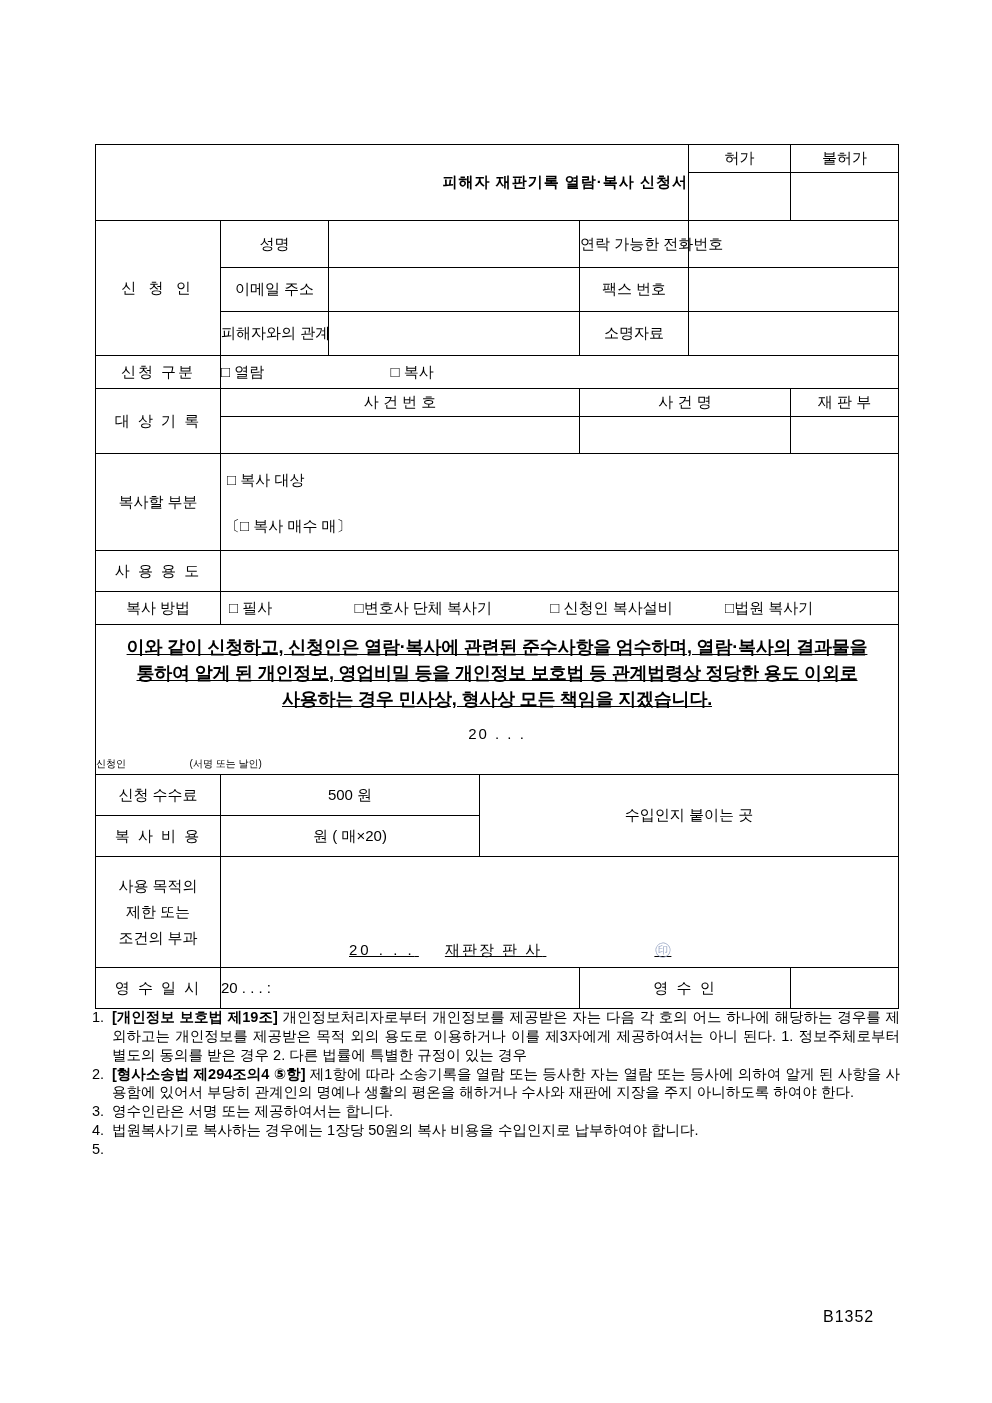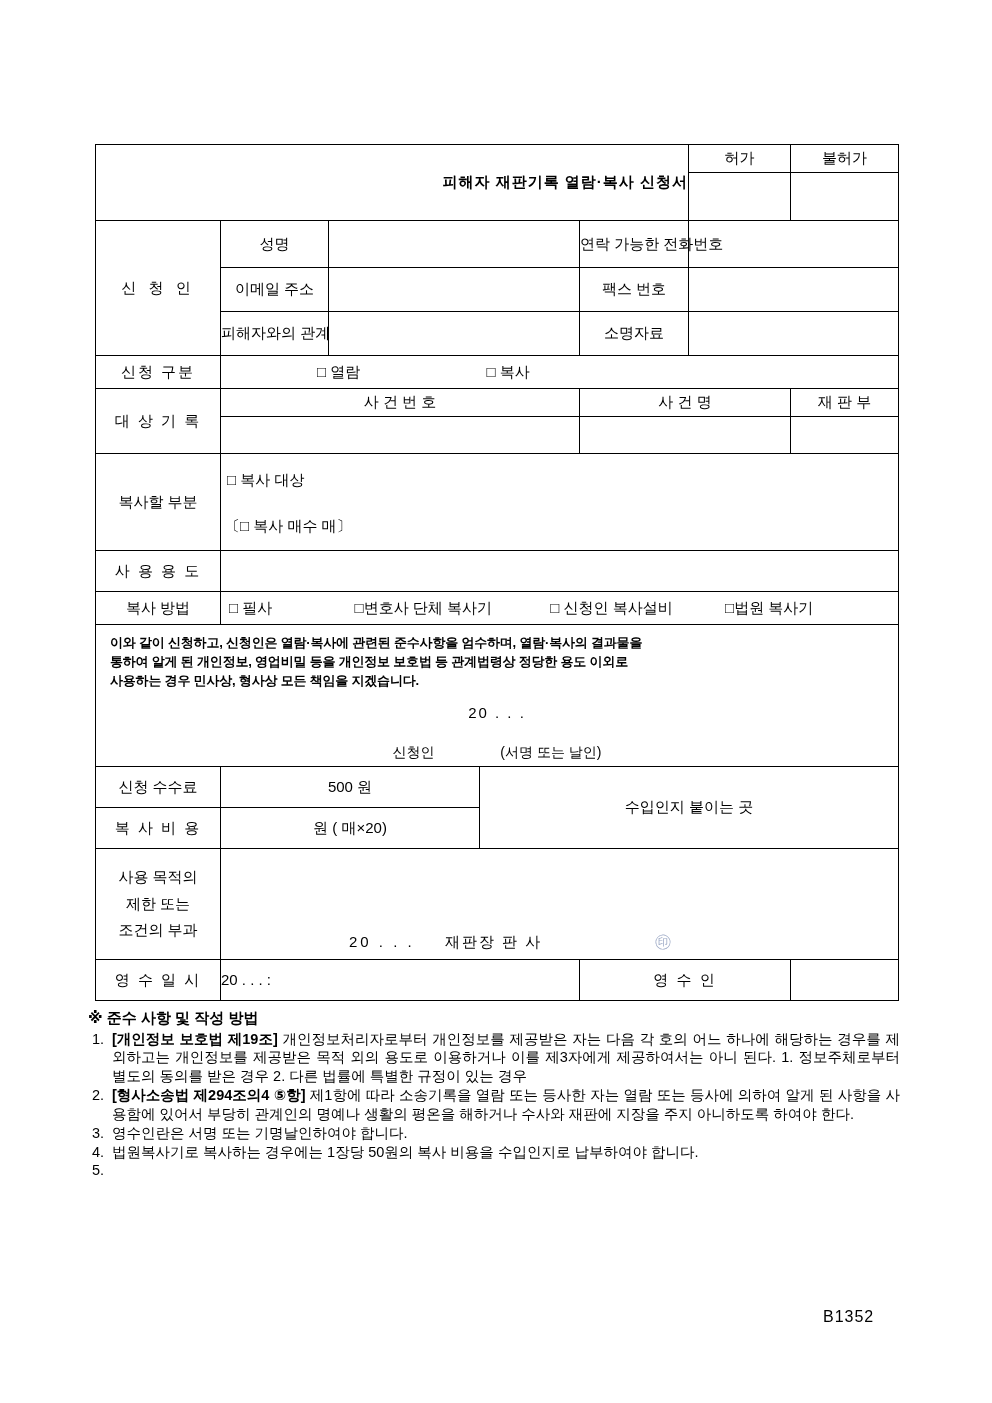--- a/index.html
+++ b/index.html
@@ -42,57 +42,58 @@
   .hdr-small{font-size:15px;text-align:center;}
 
   
   .lbl{font-size:15px;text-align:center;white-space:nowrap;}
   .lbl-sp{letter-spacing:4px;}
   .lbl-sp2{letter-spacing:2px;}
   .small2{font-size:14px;line-height:1.15;}
 
   
   .decl{
-    font-size:13px;
+    font-size:18px;
     font-weight:bold;
-    text-align:left;
+    text-align:center;
     line-height:1.45;
     padding:9px 14px 4px 14px;
     letter-spacing:-0.2px;
+    text-decoration:underline;
   }
   .decl p{margin:0;}
   .dateline{
     text-align:center;
     font-size:15px;
     margin-top:8px;
     letter-spacing:2px;
   }
   .signline{
-    text-align:center;
-    font-size:14px;
-    margin-top:20px;
+    font-size:10px;
+    margin-top:12px;
     padding-bottom:4px;
   }
   .signline .sp1{display:inline-block;width:58px;}
 
   .stamp-area{
     text-align:center;
     font-size:16px;
   }
 
   
   .purpose-body{
     position:relative;
     height:110px;
   }
   .judge-line{
     position:absolute;
     left:0;right:0;bottom:5px;
     font-size:15px;
     white-space:nowrap;
+    text-decoration:underline;
   }
   .judge-line .d20{margin-left:128px;letter-spacing:3px;}
   .judge-line .jt{margin-left:26px;letter-spacing:2px;}
   .seal{
     color:#9aa7c4;
     font-size:17px;
     margin-left:108px;
   }
 
   .chk{font-size:15px;}
@@ -166,21 +167,21 @@
     </tr>
     <tr>
       <td class="lbl small2" style="height:43px">피해자와의 관계</td>
       <td colspan="2">&nbsp;</td>
       <td class="lbl">소명자료</td>
       <td colspan="2">&nbsp;</td>
     </tr>
 
     <tr>
       <td class="lbl lbl-sp2" style="height:32px">신청 구분</td>
-      <td colspan="6" class="l chk" style="padding-left:96px">
+      <td colspan="6" class="l chk" style="">
         <span>□ 열람</span>
         <span style="display:inline-block;width:118px"></span>
         <span>□ 복사</span>
       </td>
     </tr>
 
     <tr>
       <td rowspan="2" class="lbl lbl-sp2">대 상 기 록</td>
       <td colspan="3" class="c" style="height:27px">사 건 번 호</td>
       <td colspan="2" class="c">사    건    명</td>
@@ -264,32 +265,31 @@
     <tr>
       <td class="lbl lbl-sp2" style="height:40px">영 수 일 시</td>
       <td colspan="3" class="l pad-l">20    .      .      .      :</td>
       <td colspan="2" class="lbl lbl-sp2">영 수 인</td>
       <td>&nbsp;</td>
     </tr>
   </tbody>
     </table>
 
   <div class="notes">
-    <div class="notes-title">※ 준수 사항 및 작성 방법</div>
 
     <div class="note">
       <span class="num">1.</span><b>[개인정보 보호법 제19조]</b><span> 개인정보처리자로부터 개인정보를 제공받은 자는 다음 각 호의 어느 하나에 해당하는 경우를 제외하고는 개인정보를 제공받은 목적 외의 용도로 이용하거나 이를 제3자에게 제공하여서는 아니 된다. 1. 정보주체로부터 별도의 동의를 받은 경우 2. 다른 법률에 특별한 규정이 있는 경우</span>
     </div>
 
     <div class="note">
       <span class="num">2.</span><b>[형사소송법 제294조의4 ⑤항]</b><span> 제1항에 따라 소송기록을 열람 또는 등사한 자는 열람 또는 등사에 의하여 알게 된 사항을 사용함에 있어서 부당히 관계인의 명예나 생활의 평온을 해하거나 수사와 재판에 지장을 주지 아니하도록 하여야 한다.</span>
     </div>
 
     <div class="note">
-      <span class="num">3.</span><span>영수인란은 서명 또는 기명날인하여야 합니다.</span>
+      <span class="num">3.</span><span>영수인란은 서명 또는 제공하여서는 합니다.</span>
     </div>
 
     <div class="note">
       <span class="num">4.</span><span>법원복사기로 복사하는 경우에는 1장당 50원의 복사 비용을 수입인지로 납부하여야 합니다.</span>
     </div>
 
     <div class="note">
       <span class="num">5.</span>
     </div>
   </div>

